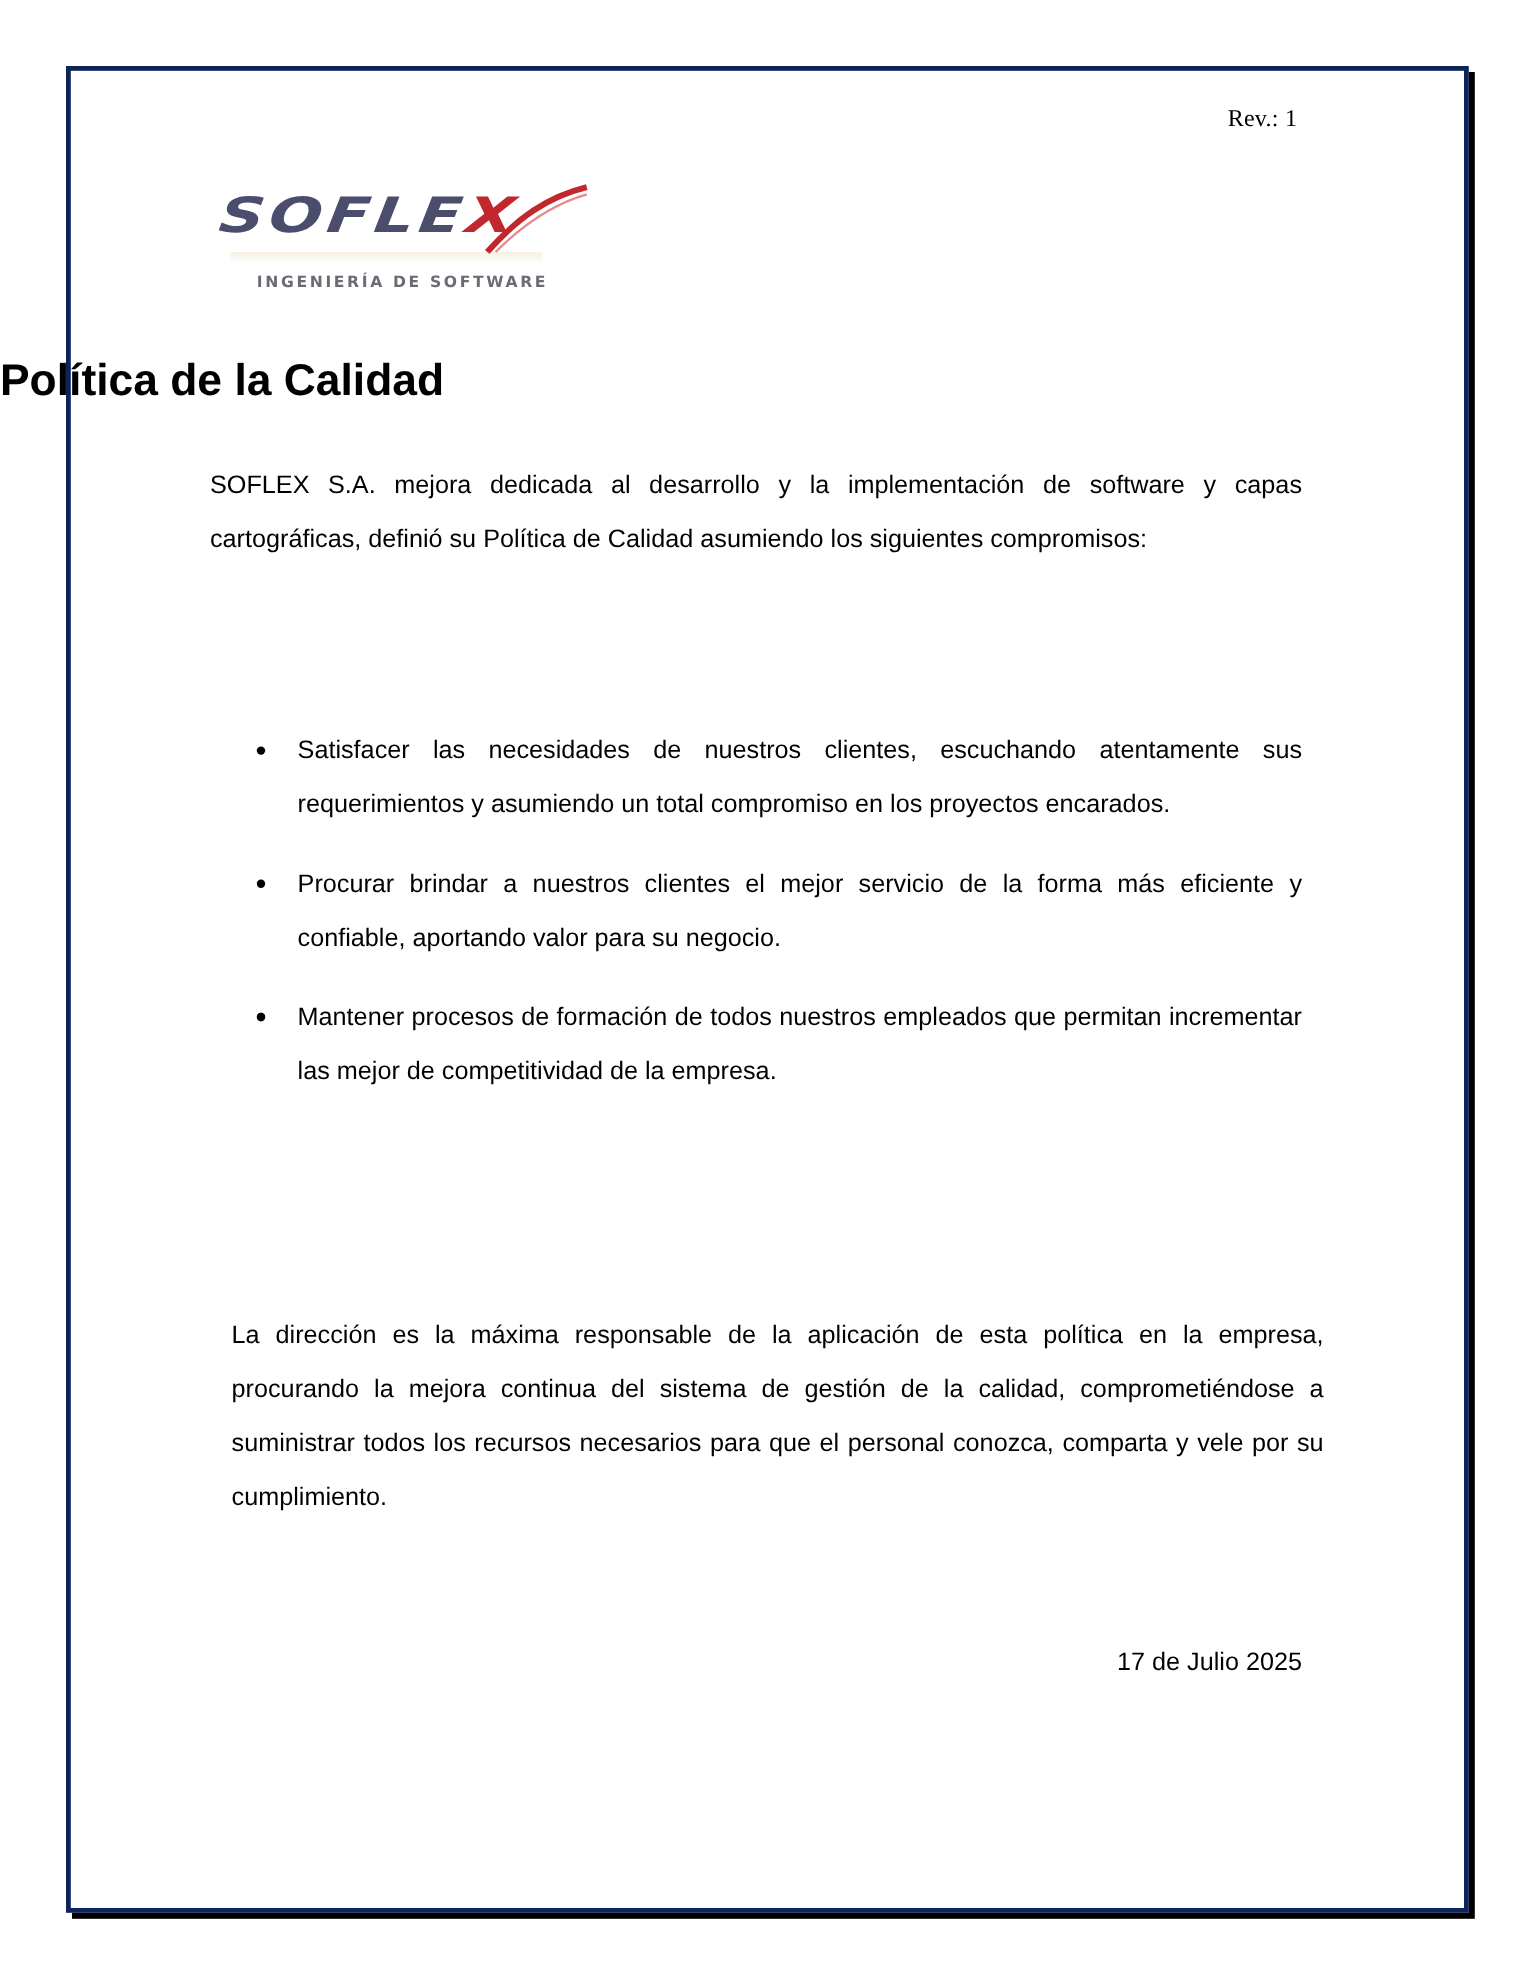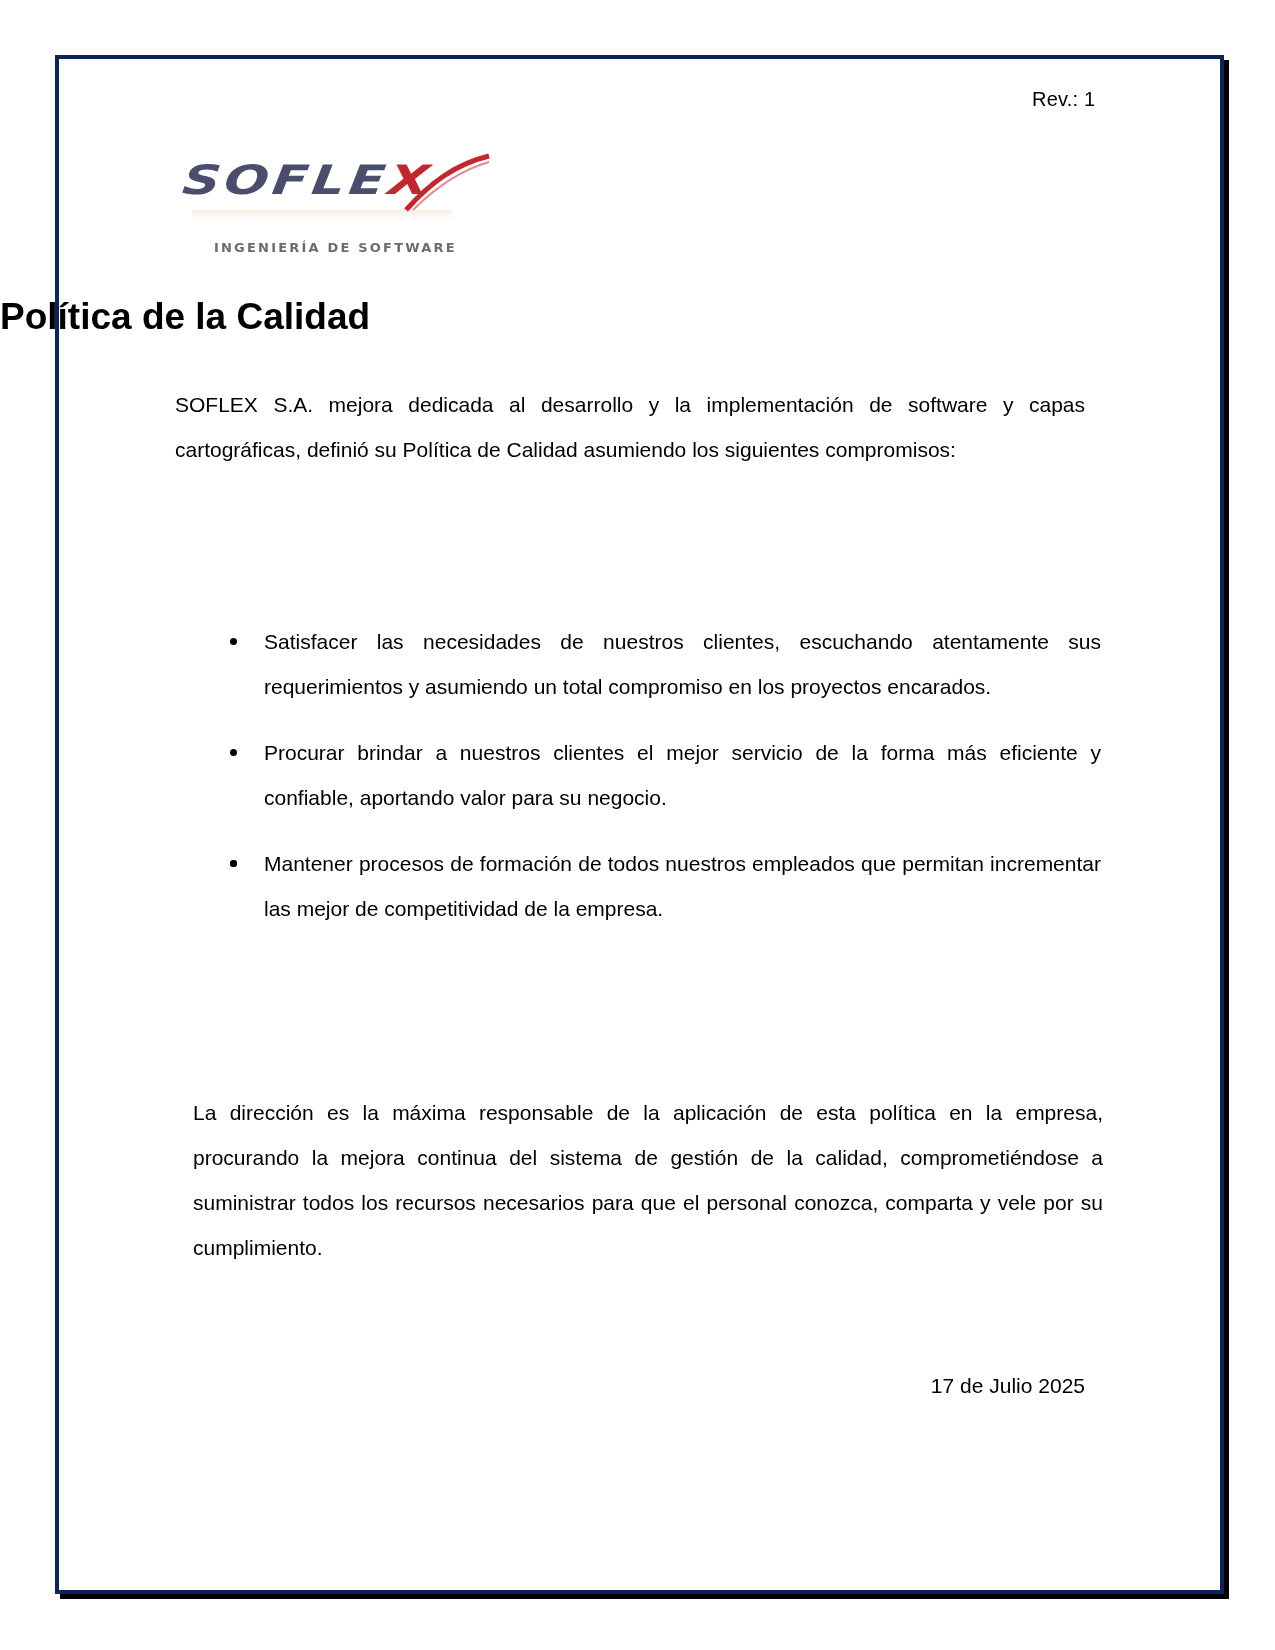--- a/index.html
+++ b/index.html
@@ -20,26 +20,27 @@
       left: 55px;
       top: 55px;
       width: 1161px;
       height: 1531px;
       border: 4px solid #0c2459;
       box-shadow: 5px 5px 0 0 #000000;
       background: #fff;
     }
     .rev {
       position: absolute;
-      left: 1032px;
+      left: 992px;
       top: 88px;
       width: 120px;
-      text-align: left;
+      text-align: center;
       font-size: 20px;
       letter-spacing: 0.2px;
+      font-family: Liberation Serif, serif;
     }
     .logo {
       position: absolute;
       left: 186px;
       top: 160px;
       width: 300px;
       height: 90px;
     }
     .logo-word {
       position: absolute;
@@ -69,21 +70,21 @@
       position: absolute;
       left: 6px;
       top: 50px;
       width: 260px;
       height: 10px;
       background: linear-gradient(to bottom, rgba(220,190,140,0.25), rgba(255,255,255,0));
     }
     .logo-tagline {
       position: absolute;
       left: 28px;
-      top: 80px;
+      top: 68px;
       font-family: "DejaVu Sans", sans-serif;
       font-weight: bold;
       font-size: 13px;
       letter-spacing: 2.2px;
       color: #6b6b73;
     }
     .title {
       position: absolute;
       left: 0;
       width: 1275px;
@@ -101,21 +102,21 @@
       text-align: justify;
       text-align-last: left;
     }
     .intro { top: 382px; }
     .closing { top: 1072px; }
     .bullets {
       position: absolute;
       left: 175px;
       width: 910px;
       top: 603px;
-      margin: 16px;
+      margin: 0;
       padding: 0;
       list-style: none;
     }
     .bullet {
       position: relative;
       padding-left: 73px;
       font-size: 21px;
       line-height: 45px;
       text-align: justify;
       text-align-last: left;

